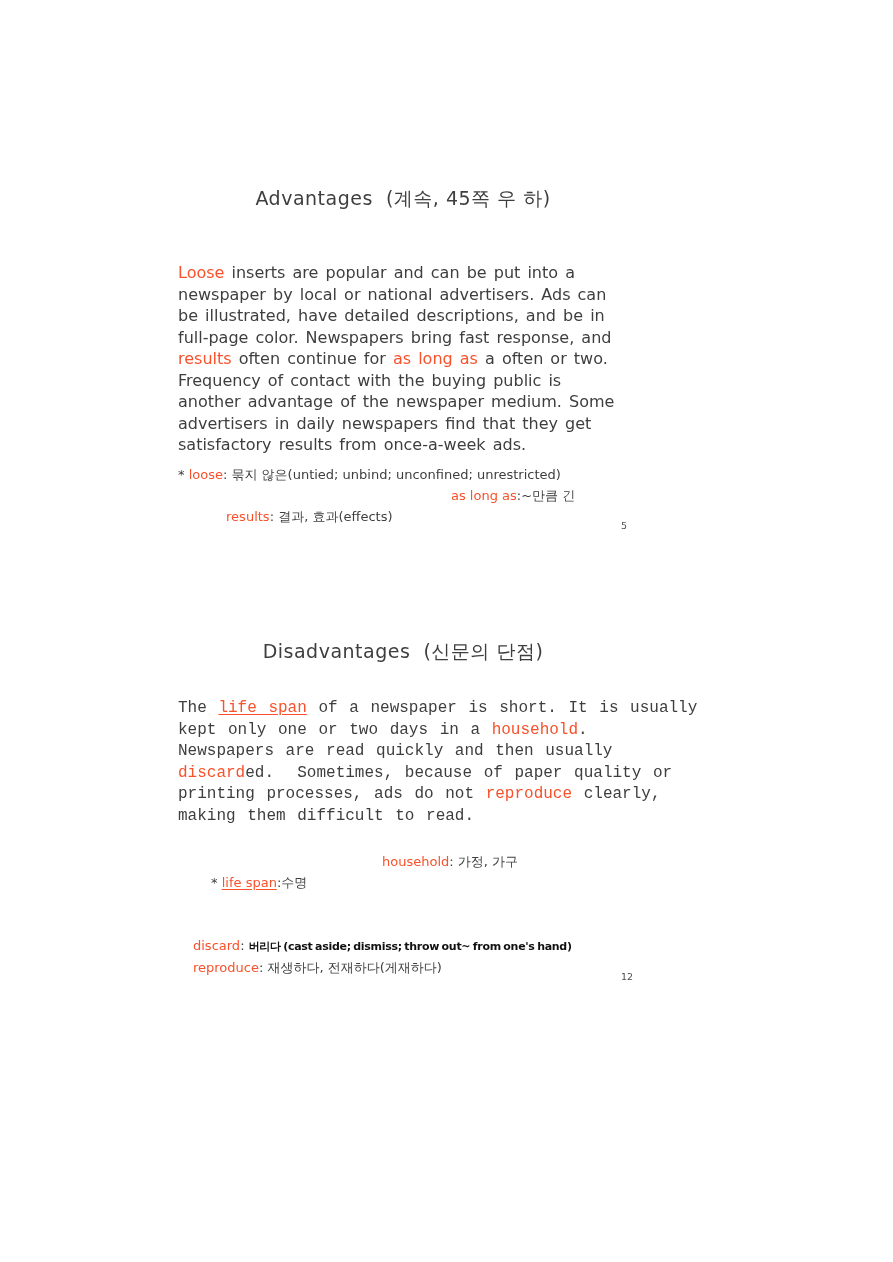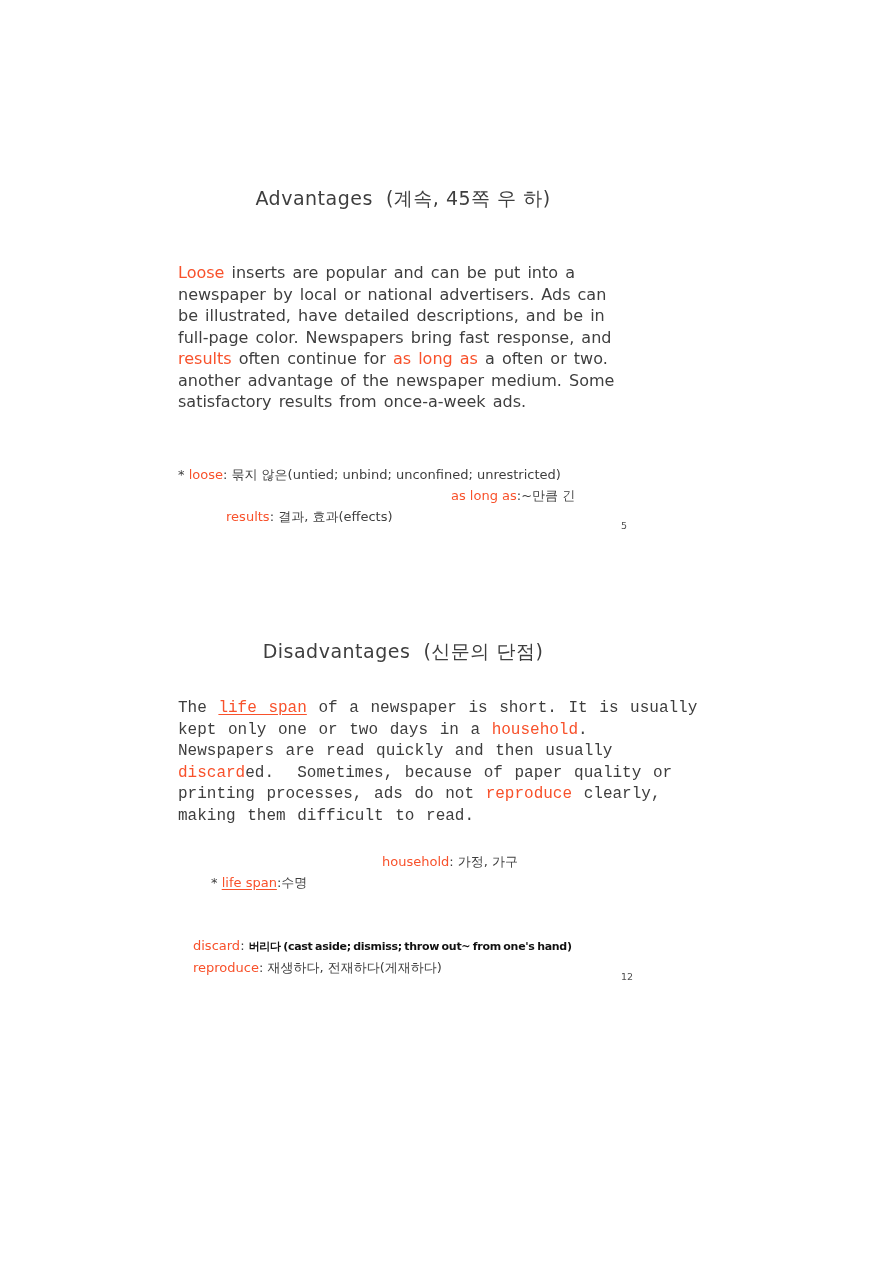--- a/index.html
+++ b/index.html
@@ -86,21 +86,23 @@
 
   <section>
     <h1 class="title" id="title1">Advantages  (계속, 45쪽 우 하)</h1>
 
     <div class="para" id="para1">
       <div class="t-line"><span class="accent">Loose</span><span> inserts are popular and can be put into a</span></div>
       <div class="t-line"><span>newspaper by local or national advertisers. Ads can</span></div>
       <div class="t-line"><span>be illustrated, have detailed descriptions, and be in</span></div>
       <div class="t-line"><span>full-page color. Newspapers bring fast response, and</span></div>
       <div class="t-line"><span class="accent">results</span><span> often continue for </span><span class="accent">as long as</span><span> a often or two.</span></div>
+      <div class="t-line"><span>Frequency of contact with the buying public is</span></div>
       <div class="t-line"><span>another advantage of the newspaper medium. Some</span></div>
+      <div class="t-line"><span>advertisers in daily newspapers find that they get</span></div>
       <div class="t-line"><span>satisfactory results from once-a-week ads.</span></div>
     </div>
 
     <div class="vocab" id="vocab1">
       <div class="v-line"><span>* </span><span class="accent">loose</span><span>: 묶지 않은(untied; unbind; unconfined; unrestricted)</span></div>
       <div class="v-line indent">
         <span><span class="accent">results</span><span>: 결과, 효과(effects)</span></span>
         <span class="v-right1"><span class="accent">as long as</span><span>:~만큼 긴</span></span>
       </div>
     </div>

